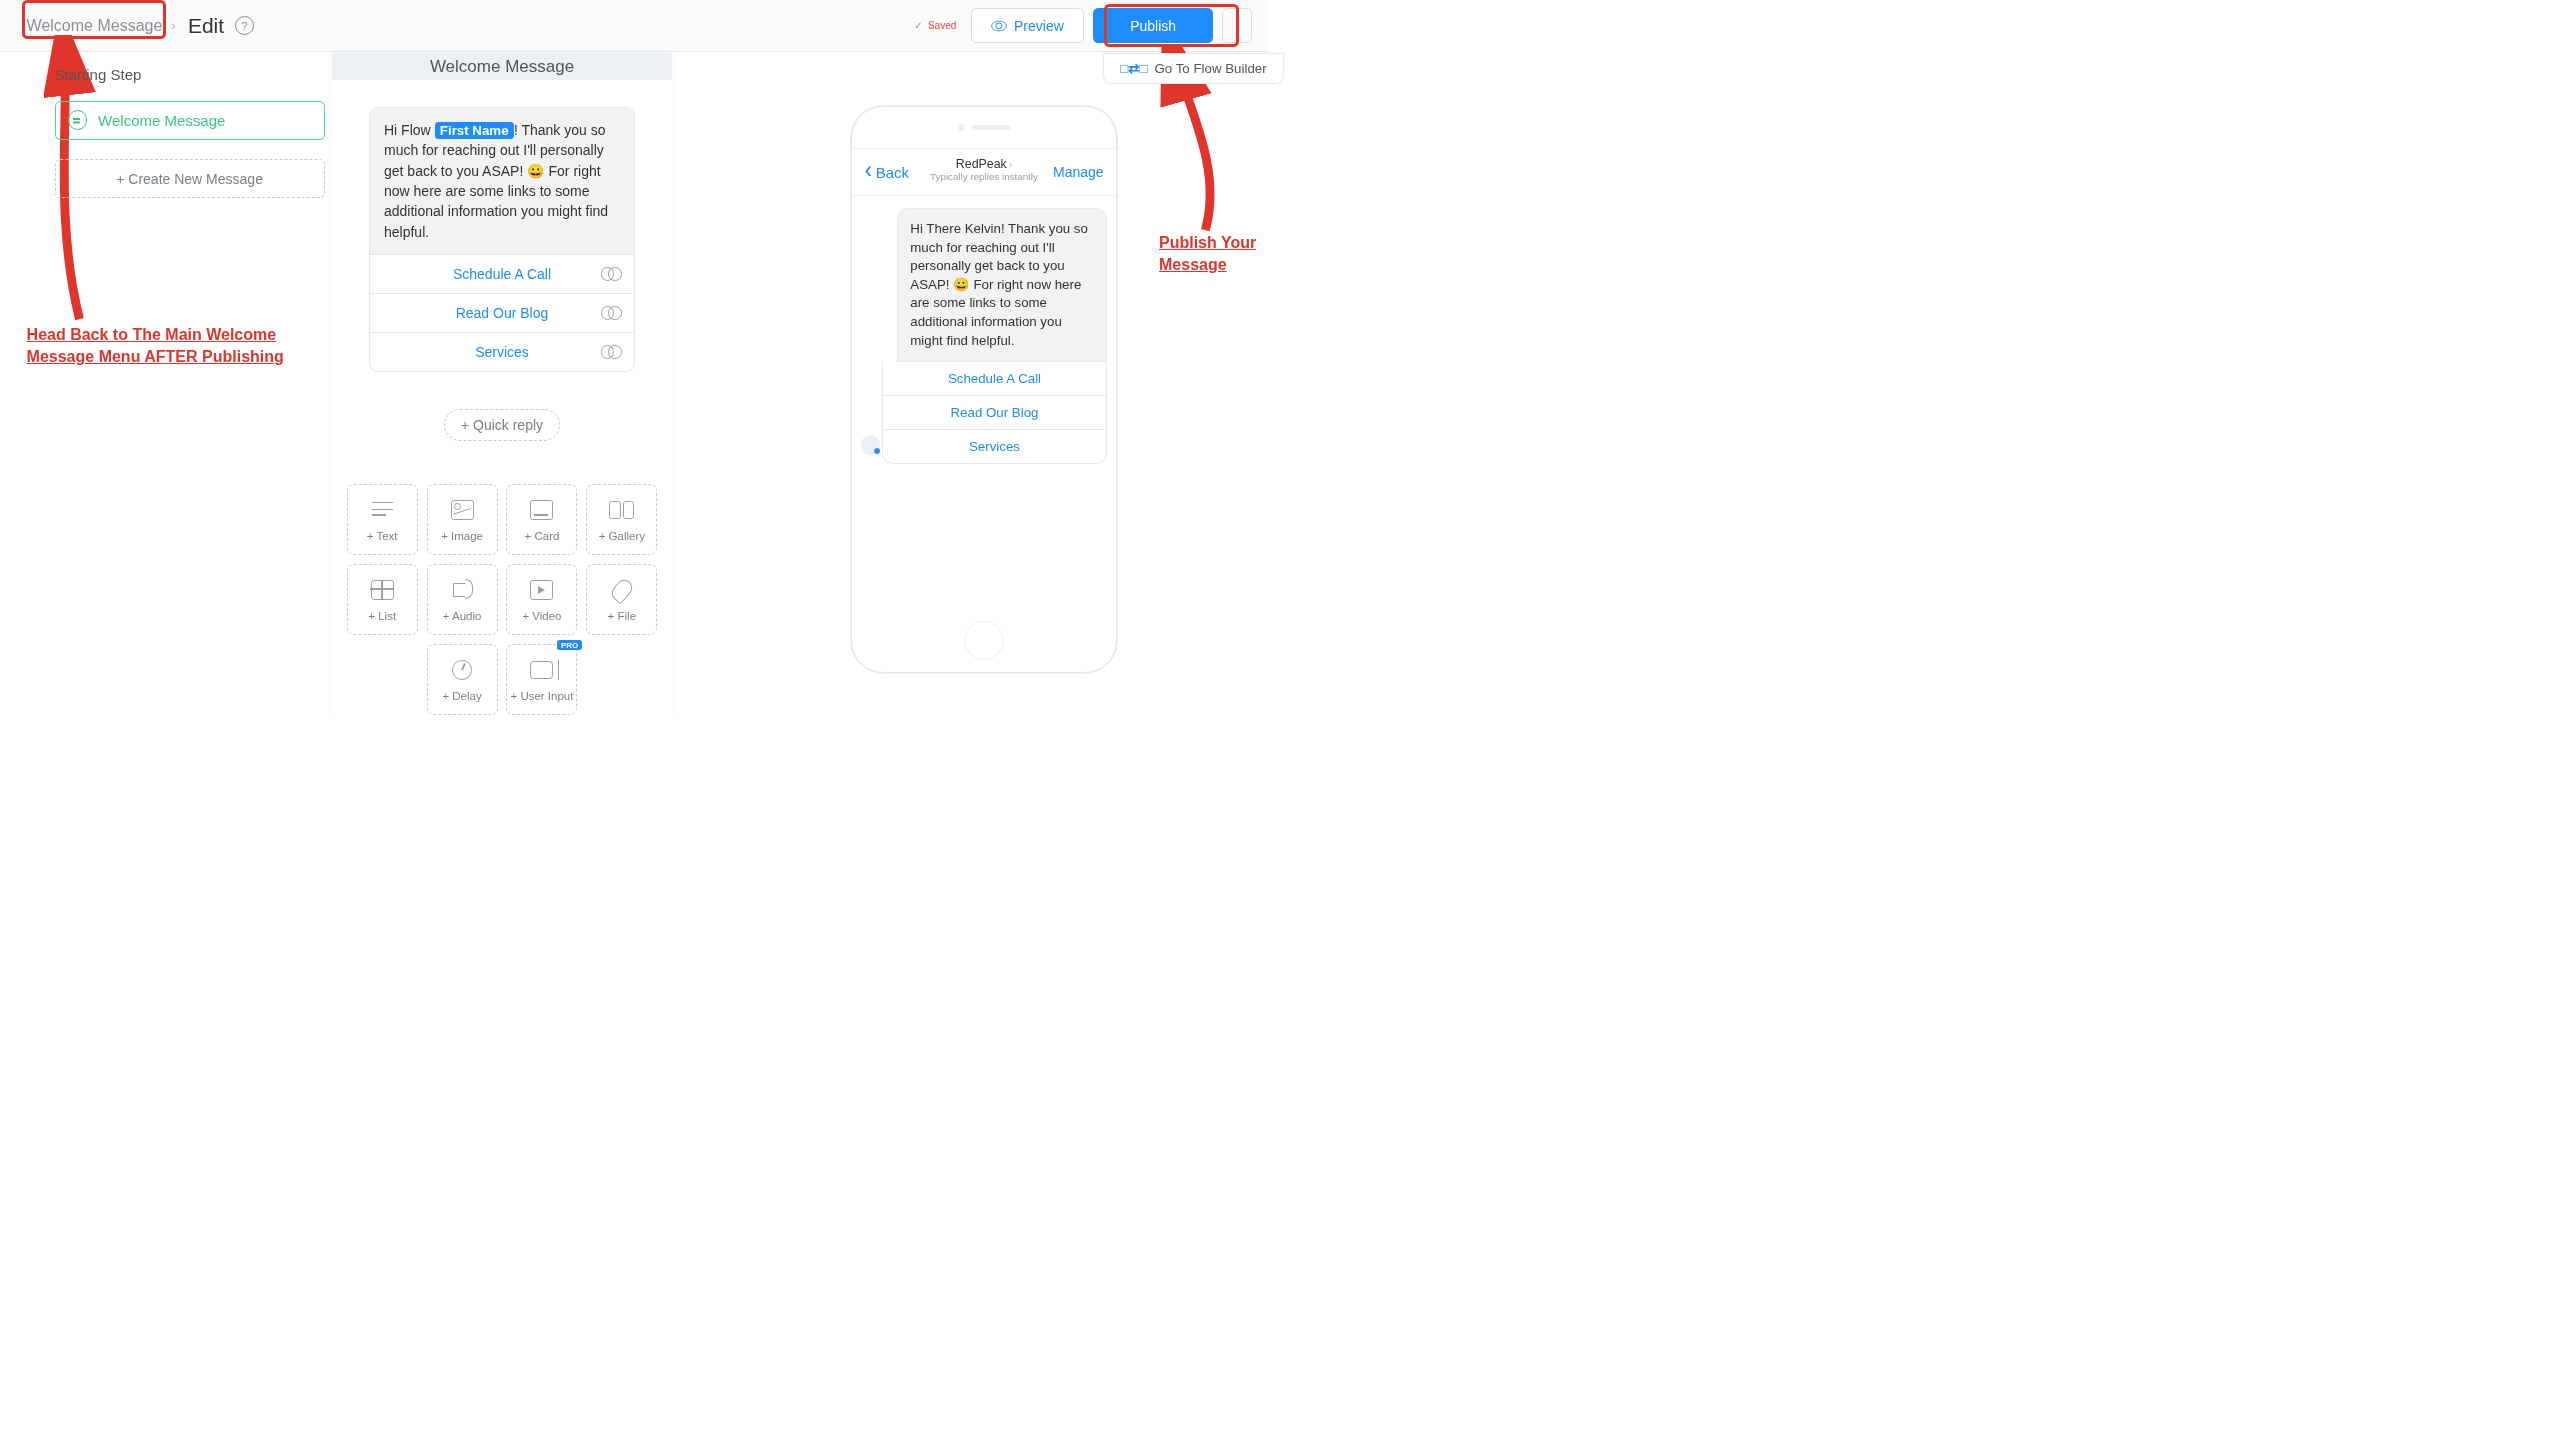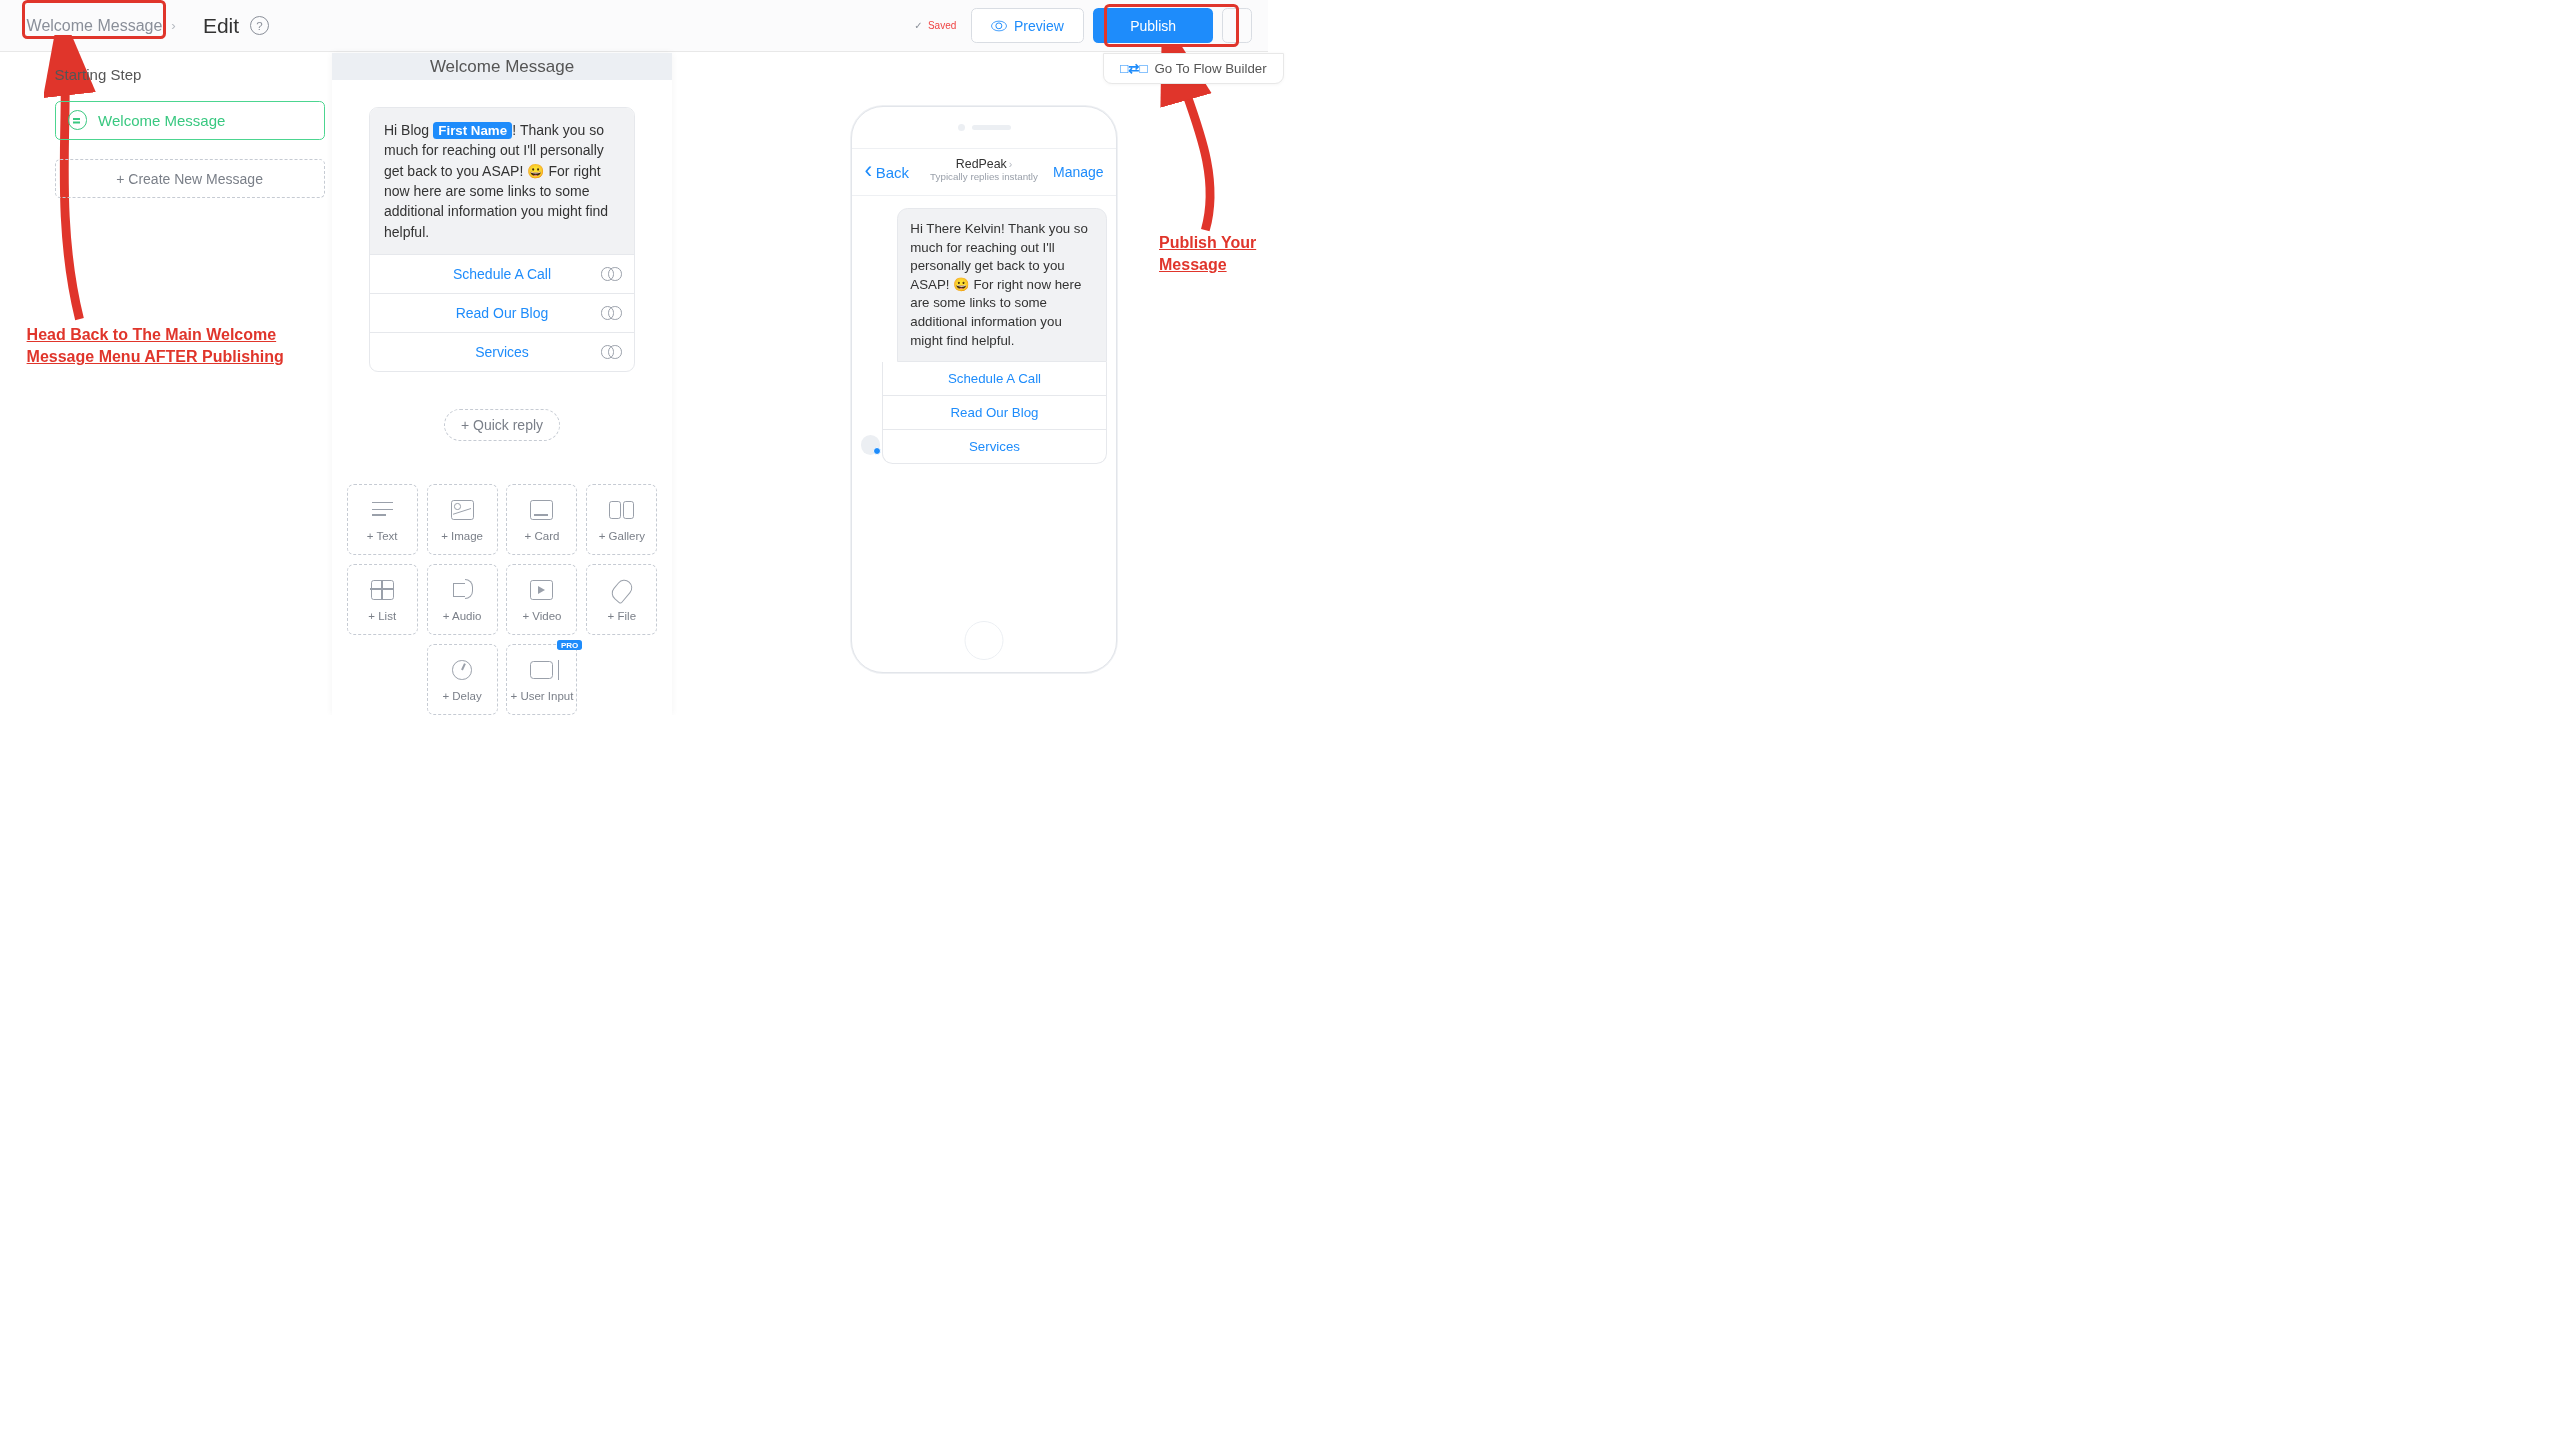--- a/index.html
+++ b/index.html
@@ -29,21 +29,21 @@
     align-items: center;
     gap: 3.5px;
     font-size: 16px;
     color: #8a8f99;
   }
   .breadcrumb-link { cursor: pointer; }
   .chev { color:#b5b9c0; margin: 0 5.3px; font-size:13.3px; }
   .edit-label {
     font-size: 21px;
     color: #333;
-    margin-left: 22px;
+    margin-left: 7px;
     font-weight: 400;
   }
   .help-circle {
     width: 19.5px; height: 19.5px;
     border: 1.3px solid #8a8f99;
     border-radius: 50%;
     display:flex; align-items:center; justify-content:center;
     font-size: 11.5px; color:#8a8f99;
     margin-left: 10.6px;
     cursor:pointer;
@@ -378,21 +378,21 @@
 </div>
 
 <div class="annot annot-left">Head Back to The Main Welcome Message Menu AFTER Publishing</div>
 <div class="annot annot-right">Publish Your Message</div>
 
 <div class="center">
   <div class="center-header">Welcome Message</div>
   <div class="center-body">
     <div class="msg-block">
       <div class="msg-text">
-        <span class="pre">Hi Blog </span><span class="token">First Name</span><span class="post">! Thank you so much for reaching out I'll personally get back to you ASAP! 😀 For right now here are some links to some additional information you might find helpful.</span>
+        <span class="pre">Hi Flow </span><span class="token">First Name</span><span class="post">! Thank you so much for reaching out I'll personally get back to you ASAP! 😀 For right now here are some links to some additional information you might find helpful.</span>
       </div>
       <div id="editor-buttons">
           <div class="msg-btn">
             <span>Schedule A Call</span>
             <span class="link-icon"></span>
           </div>
           <div class="msg-btn">
             <span>Read Our Blog</span>
             <span class="link-icon"></span>
           </div>

